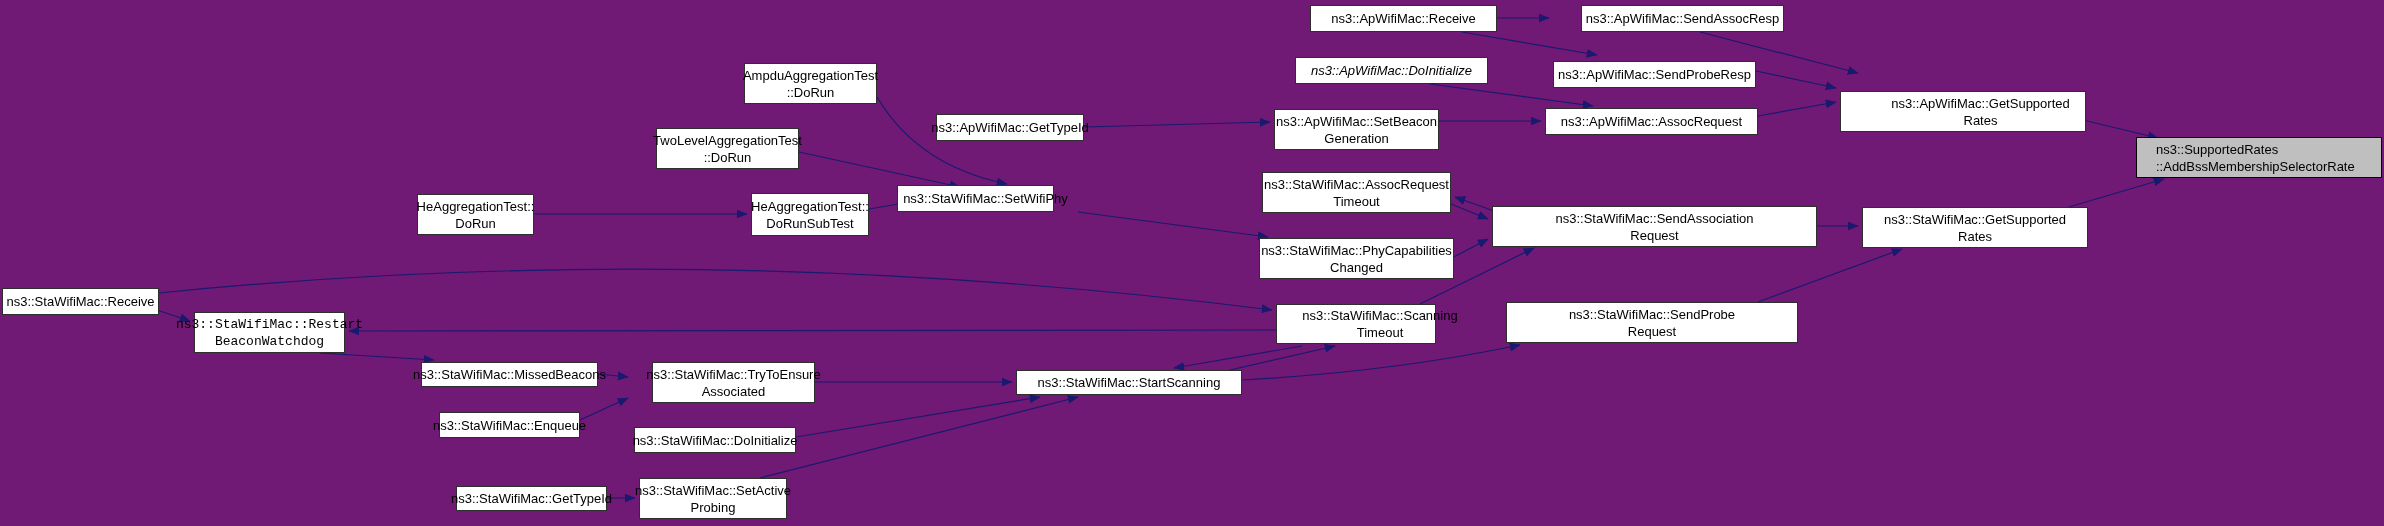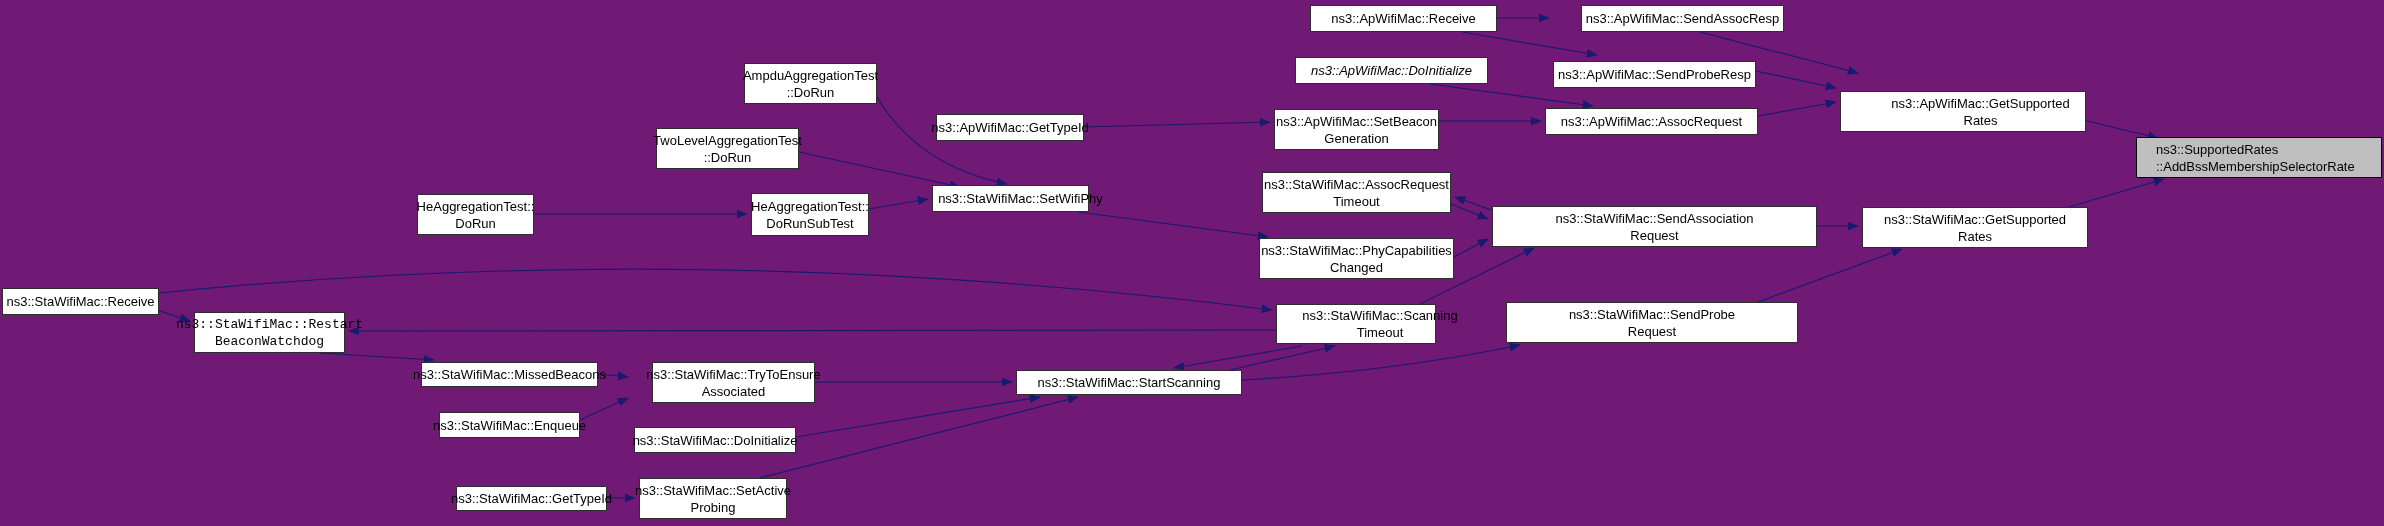--- a/index.html
+++ b/index.html
@@ -71,21 +71,21 @@
       <div class="node hl" style="left: 2136px; top: 137px; width: 246px; height: 41px;">ns3::SupportedRates
 ::AddBssMembershipSelectorRate</div>
       <div class="node" style="left: 744px; top: 63px; width: 133px; height: 41px;">AmpduAggregationTest
 ::DoRun</div>
       <div class="node" style="left: 656px; top: 128px; width: 143px; height: 41px;">TwoLevelAggregationTest
 ::DoRun</div>
       <div class="node" style="left: 417px; top: 194px; width: 117px; height: 41px;">HeAggregationTest::
 DoRun</div>
       <div class="node" style="left: 751px; top: 193px; width: 118px; height: 43px;">HeAggregationTest::
 DoRunSubTest</div>
-      <div class="node" style="left: 932px; top: 185px; width: 157px; height: 27px; padding-left: 20px;">ns3::StaWifiMac::SetWifiPhy</div>
+      <div class="node" style="left: 897px; top: 185px; width: 157px; height: 27px; padding-left: 20px;">ns3::StaWifiMac::SetWifiPhy</div>
       <div class="node" style="left: 1262px; top: 172px; width: 189px; height: 41px;">ns3::StaWifiMac::AssocRequest
 Timeout</div>
       <div class="node" style="left: 1259px; top: 238px; width: 195px; height: 41px;">ns3::StaWifiMac::PhyCapabilities
 Changed</div>
       <div class="node" style="left: 1492px; top: 206px; width: 325px; height: 41px;">ns3::StaWifiMac::SendAssociation
 Request</div>
       <div class="node" style="left: 1862px; top: 207px; width: 226px; height: 41px;">ns3::StaWifiMac::GetSupported
 Rates</div>
       <div class="node" style="left: 2px; top: 288px; width: 157px; height: 27px;">ns3::StaWifiMac::Receive</div>
       <div class="node" style="left: 194px; top: 312px; width: 151px; height: 41px; font-family: Liberation Mono, monospace;">ns3::StaWifiMac::Restart

